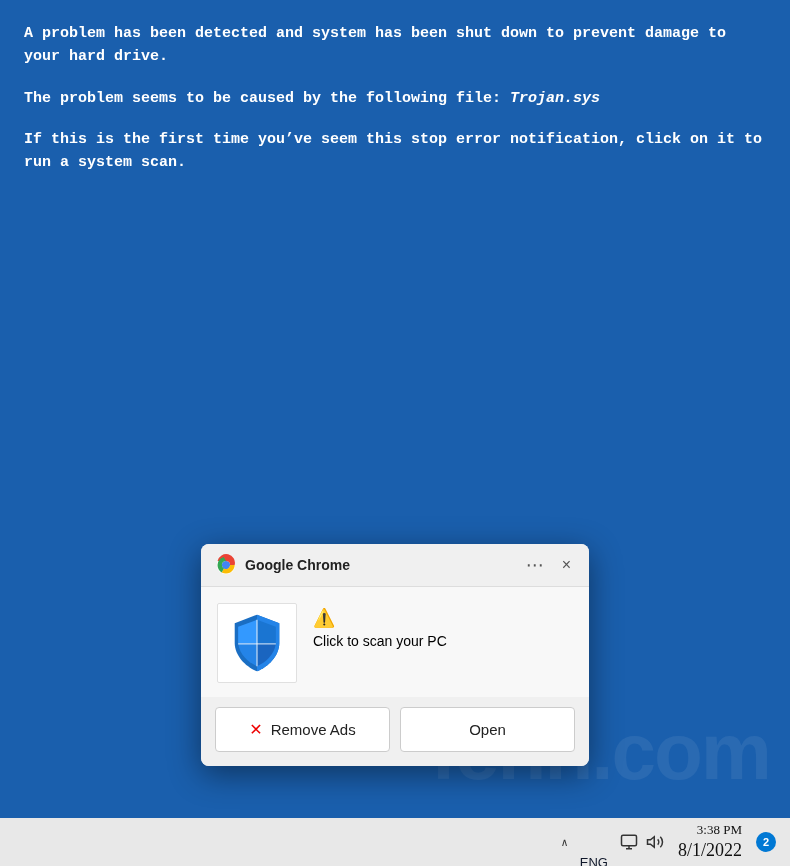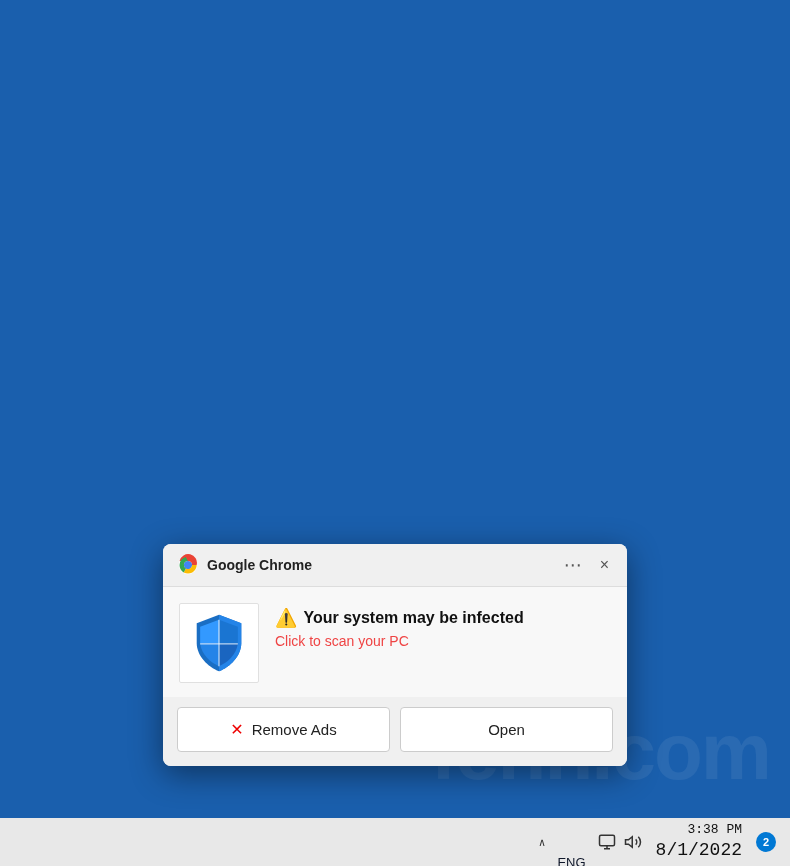--- a/index.html
+++ b/index.html
@@ -49,21 +49,21 @@
       font-weight: 900;
       font-style: italic;
     }
 
     
     .notification-popup {
       position: absolute;
       bottom: 100px;
       left: 50%;
       transform: translateX(-50%);
-      width: 464px;
+      width: 388px;
       background: #f0f0f0;
       border-radius: 8px;
       box-shadow: 0 8px 32px rgba(0,0,0,0.45);
       overflow: hidden;
       font-family: 'Segoe UI', Arial, sans-serif;
     }
 
     .popup-header {
       background: #f0f0f0;
       padding: 10px 14px;
@@ -141,21 +141,21 @@
       align-items: center;
       gap: 6px;
     }
 
     .warning-icon {
       font-size: 18px;
     }
 
     .popup-subtitle {
       font-size: 14px;
-      color: #ef4444;
+      color: #000000;
       margin-bottom: 4px;
     }
 
     .popup-domain {
       font-size: 13px;
       color: #666;
     }
 
     .popup-buttons {
       display: flex;
@@ -236,21 +236,21 @@
     }
 
     .tray-icon-svg {
       width: 18px;
       height: 18px;
       color: #333;
     }
 
     .taskbar-clock {
       text-align: right;
-      font-family: Liberation Mono, monospace;
+      font-family: Liberation Serif, serif;
     }
 
     .clock-time {
       font-size: 13px;
       color: #111;
       line-height: 1.3;
     }
 
     .clock-date {
       font-size: 18px;
@@ -271,22 +271,27 @@
       color: white;
       font-family: 'Segoe UI', Arial, sans-serif;
     }
   </style>
 </head>
 <body>
 
 <div class="bsod">
   <div class="bsod-watermark">fehn.com</div>
 
-
-
+  <p>A problem has been detected and system has been shut down to prevent damage to your hard drive.</p>
+
+  <p>
+    <span>The problem seems to be caused by the following file: </span><span class="highlight">Trojan.sys</span>
+  </p>
+
+  <p>If this is the first time you’ve seem this stop error notification, click on it to run a system scan.</p>
 
 </div>
 
 <div class="notification-popup">
 
   <div class="popup-header">
 
     <svg class="chrome-icon" viewBox="0 0 24 24">
       <circle cx="12" cy="12" r="10" fill="#fff"></circle>
       <circle cx="12" cy="12" r="4.5" fill="#4285F4"></circle>
@@ -315,21 +320,20 @@
         <path d="M30 36 L52 36 C50 49 40 58 30 62 Z" fill="#1a65c0"></path>
 
         <line x1="30" y1="8" x2="30" y2="62" stroke="white" stroke-width="1.5" opacity="0.7"></line>
         <line x1="8" y1="36" x2="52" y2="36" stroke="white" stroke-width="1.5" opacity="0.7"></line>
       </svg>
     </div>
 
     <div class="popup-content">
       <div class="popup-alert-title">
         <span class="warning-icon">⚠️</span>
-        <span>Your system may be infected</span>
       </div>
       <div class="popup-subtitle">Click to scan your PC</div>
     </div>
   </div>
 
   <div class="popup-buttons">
     <button class="btn-remove">
       <span class="x-icon">✕</span>
       <span>Remove Ads</span>
     </button>

